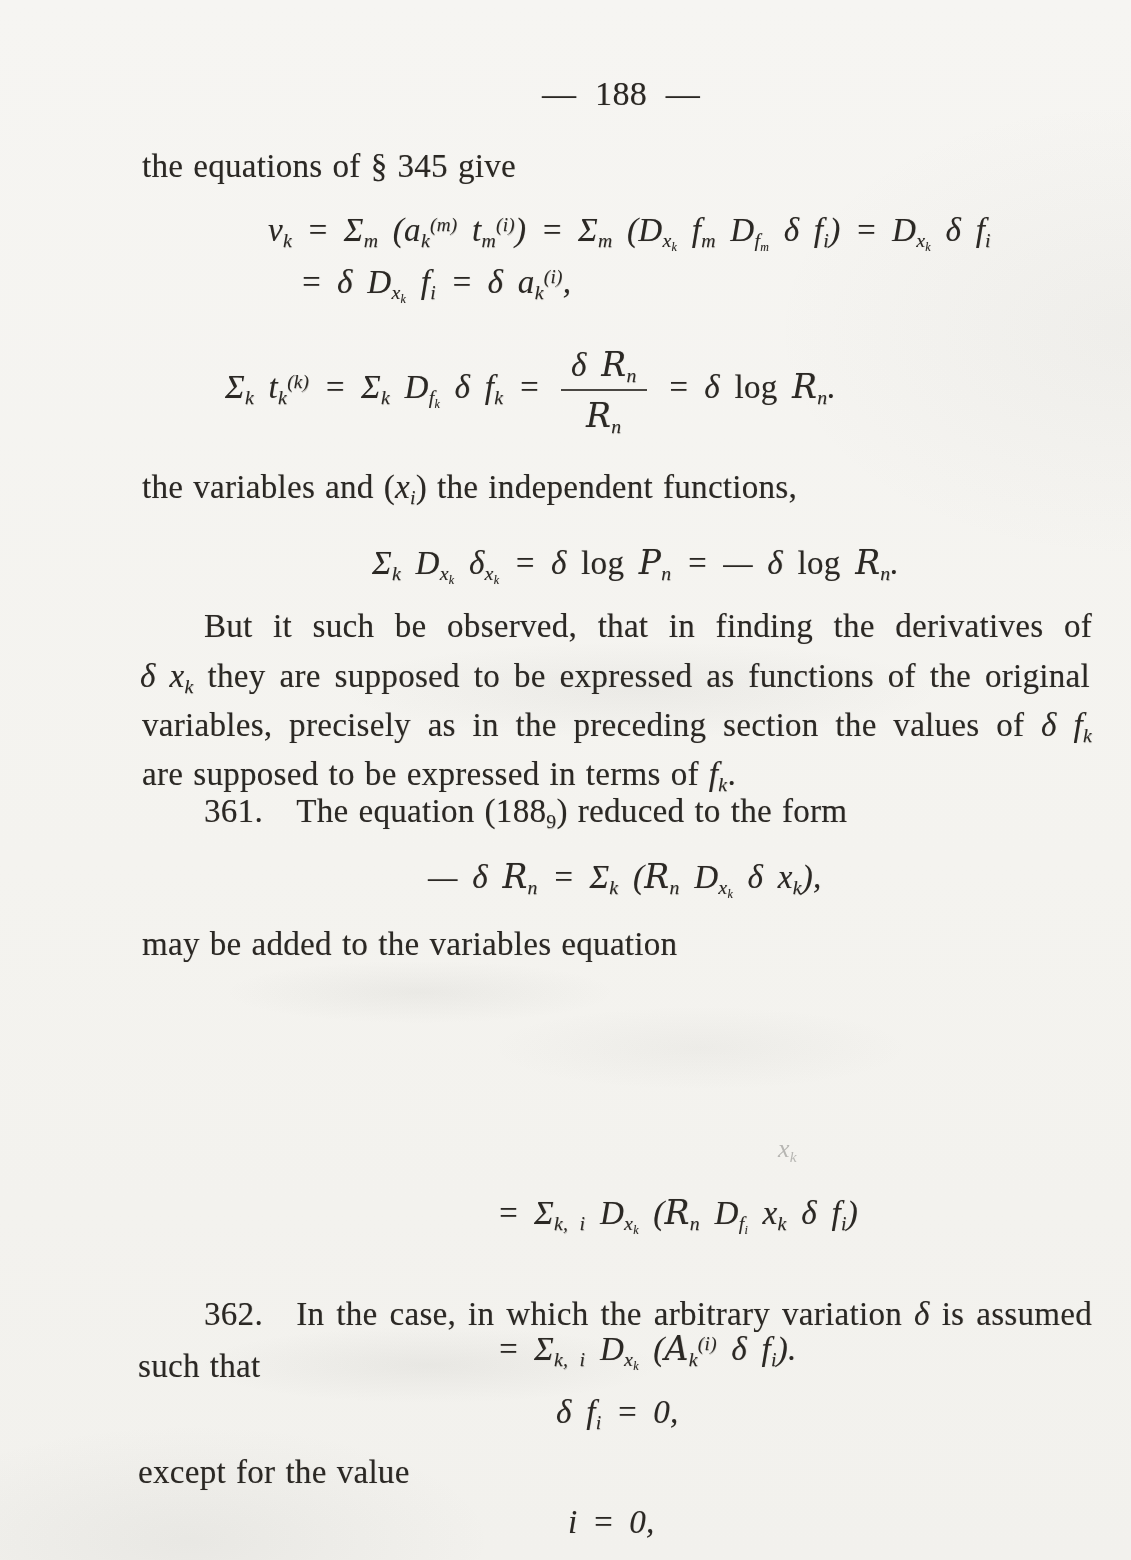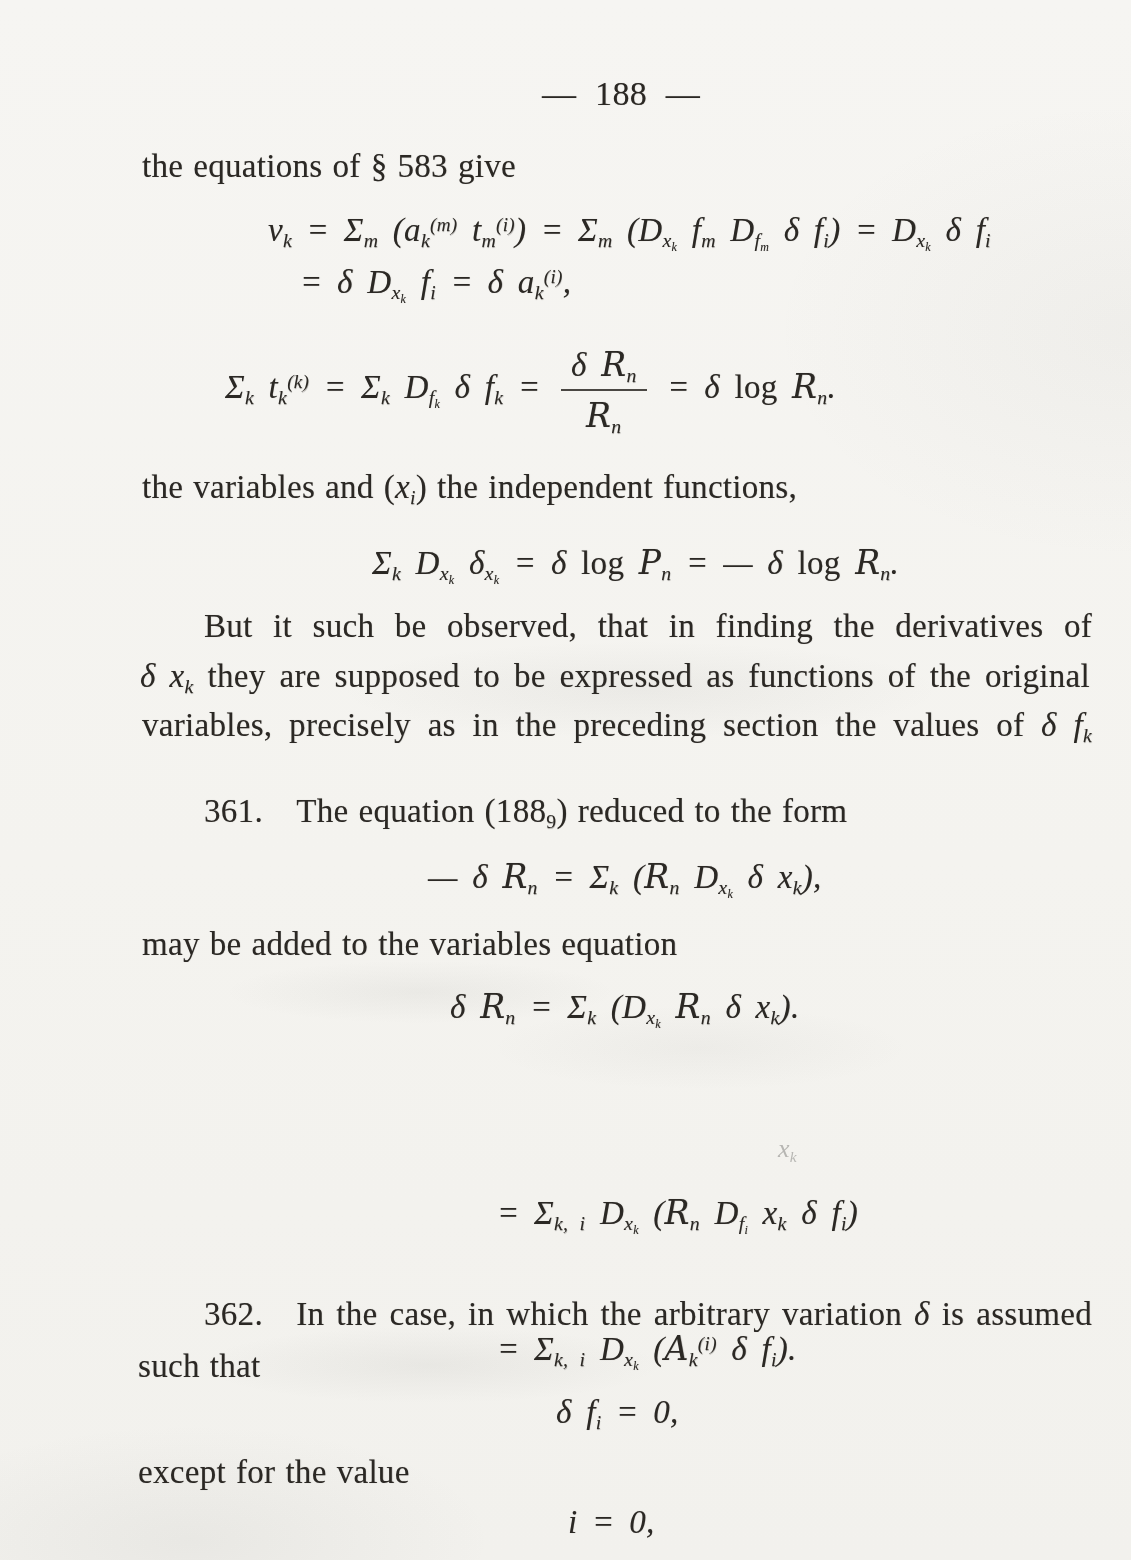--- a/index.html
+++ b/index.html
@@ -70,42 +70,42 @@
   #pexc  { top:1454px; left:138px; }
   #eqi   { top:1504px; left:568px; }
 </style>
 </head>
 <body>
 
 <div class="page">
 
   <div class="line" id="hdr">— 188 —</div>
 
-  <div class="line" id="p1">the equations of § 583 give</div>
+  <div class="line" id="p1">the equations of § 345 give</div>
 
   <div class="line eq" id="eq1a"><span class="mi">v<sub>k</sub> = Σ<sub>m</sub> (a<sub>k</sub><sup>(m)</sup> t<sub>m</sub><sup>(i)</sup>) = Σ<sub>m</sub> (D<sub>x<sub>k</sub></sub> f<sub>m</sub> D<sub>f<sub>m</sub></sub> δ f<sub>i</sub>) = D<sub>x<sub>k</sub></sub> δ f<sub>i</sub></span></div>
   <div class="line eq" id="eq1b"><span class="mi">= δ D<sub>x<sub>k</sub></sub> f<sub>i</sub> = δ a<sub>k</sub><sup>(i)</sup>,</span></div>
 
   <div class="line eq" id="eq2"><span class="mi">Σ<sub>k</sub> t<sub>k</sub><sup>(k)</sup> = Σ<sub>k</sub> D<sub>f<sub>k</sub></sub> δ f<sub>k</sub> = <span class="frac"><span class="fnum">δ <span class="scr">R</span><sub>n</sub></span><span class="fbar"></span><span class="fden"><span class="scr">R</span><sub>n</sub></span></span> = δ <span class="rm">log</span> <span class="scr">R</span><sub>n</sub>.</span></div>
 
   <div class="line" id="p360b">the variables and (<span class="mi">x<sub>i</sub></span>) the independent functions,</div>
 
   <div class="line eq" id="eq3"><span class="mi">Σ<sub>k</sub> D<sub>x<sub>k</sub></sub> δ<sub>x<sub>k</sub></sub> = δ <span class="rm">log</span> <span class="scr">P</span><sub>n</sub> = — δ <span class="rm">log</span> <span class="scr">R</span><sub>n</sub>.</span></div>
 
   <div class="line just ind" id="pb1">But it such be observed, that in finding the derivatives of</div>
   <div class="line just" id="pb2"><span class="mi">δ x<sub>k</sub></span> they are supposed to be expressed as functions of the original</div>
   <div class="line just" id="pb3">variables, precisely as in the preceding section the values of <span class="mi">δ f<sub>k</sub></span></div>
+  <div class="line" id="pb4">are supposed to be expressed in terms of <span class="mi">f<sub>k</sub></span>.</div>
 
   <div class="line ind" id="p361">361. The equation (188<sub>9</sub>) reduced to the form</div>
 
   <div class="line eq" id="eq361"><span class="mi">— δ <span class="scr">R</span><sub>n</sub> = Σ<sub>k</sub> (<span class="scr">R</span><sub>n</sub> D<sub>x<sub>k</sub></sub> δ x<sub>k</sub>),</span></div>
 
   <div class="line" id="pmay">may be added to the variables equation</div>
 
-  <div class="line eq" id="eqid"><span class="mi">δ <span class="scr">R</span><sub>n</sub> = Σ<sub>k</sub> (D<sub>x<sub>k</sub></sub> <span class="scr">R</span><sub>n</sub> δ x<sub>k</sub>).</span></div>
 
 
   <div class="line eq" id="eqs">
     <div class="eqline cont"><span class="mi">= Σ<sub>k, i</sub> D<sub>x<sub>k</sub></sub> (<span class="scr">R</span><sub>n</sub> D<sub>f<sub>i</sub></sub> x<sub>k</sub> δ f<sub>i</sub>)</span></div>
     <div class="eqline cont"><span class="mi">= Σ<sub>k, i</sub> D<sub>x<sub>k</sub></sub> (<span class="scr">A</span><sub>k</sub><sup>(i)</sup> δ f<sub>i</sub>).</span></div>
   </div>
   <div class="line eq" id="ghost"><span class="mi">x<sub>k</sub></span></div>
 
   <div class="line just ind" id="p362a">362. In the case, in which the arbitrary variation <span class="mi">δ</span> is assumed</div>
   <div class="line" id="p362b">such that</div>

